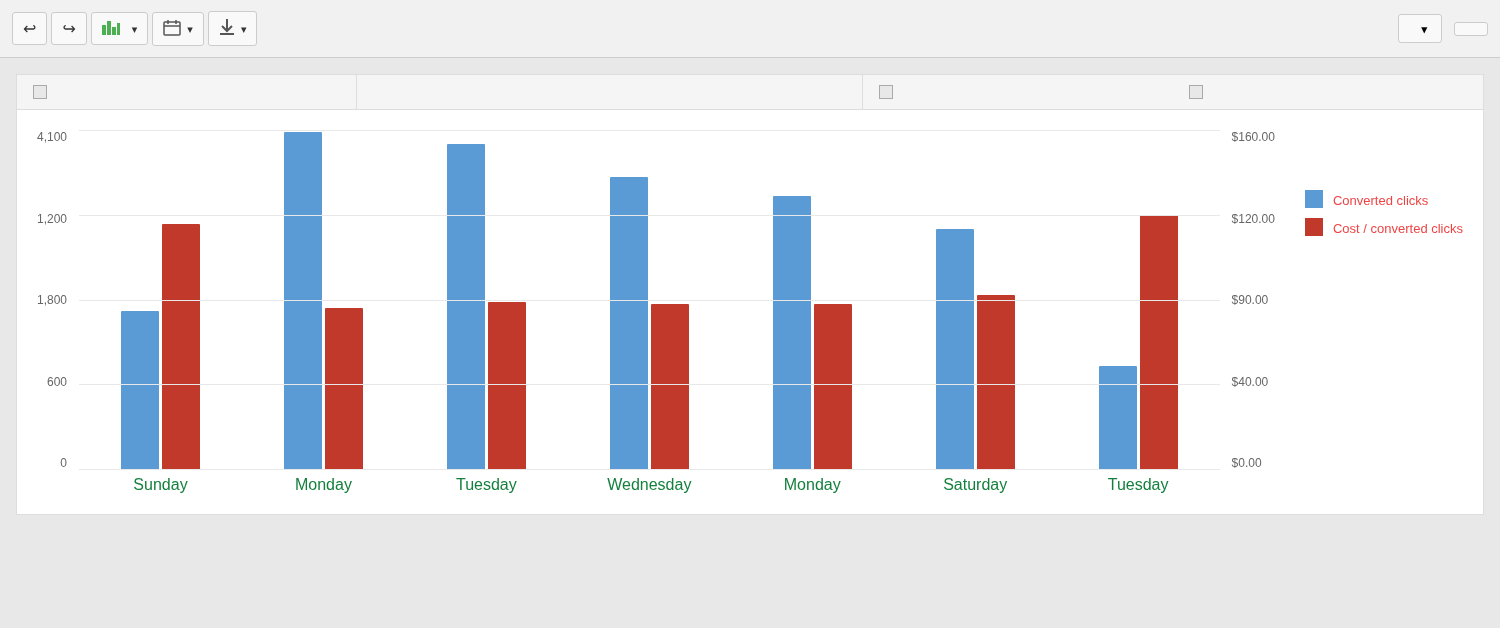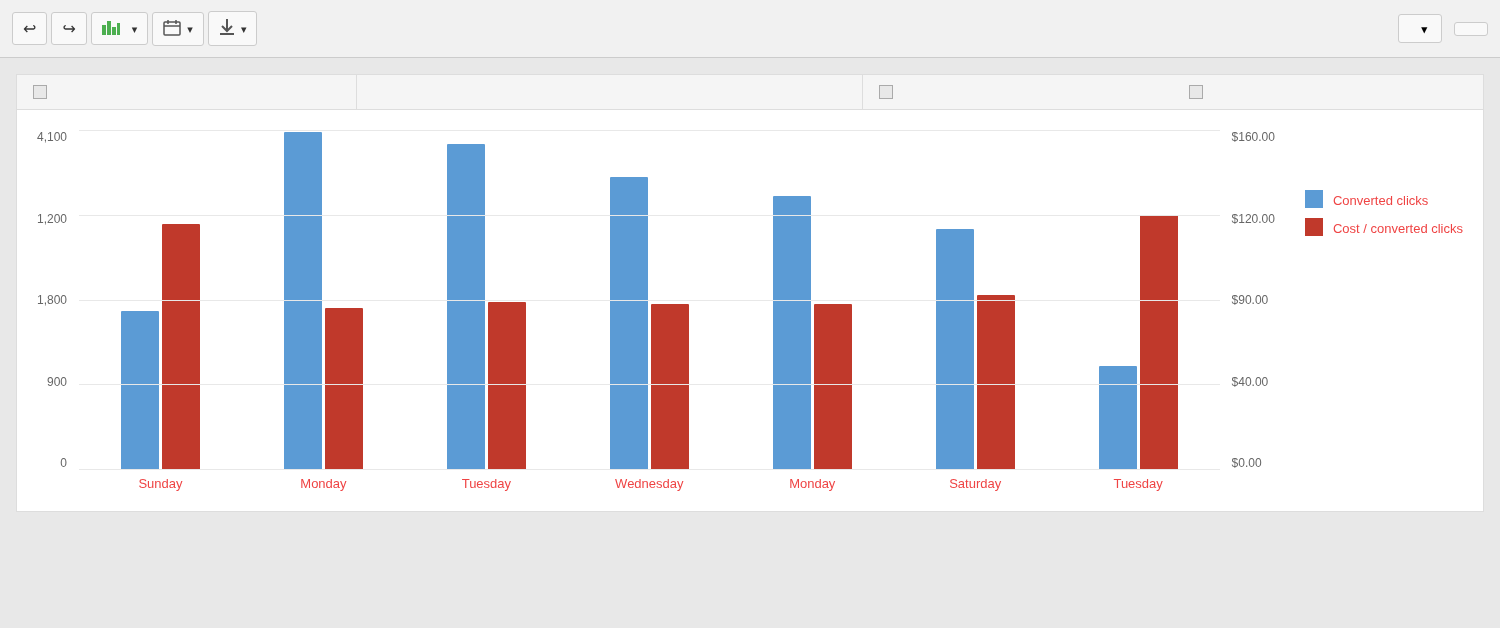--- a/index.html
+++ b/index.html
@@ -176,22 +176,22 @@
     .bar-red { background: #c0392b; }
 
     
     .x-axis {
       display: flex;
       margin-top: 6px;
     }
     .x-label {
       flex: 1;
       text-align: center;
-      color: #ef4444;
-      font-size: 13px;
+      color: #15803d;
+      font-size: 16px;
     }
 
     
     .legend {
       margin-left: 30px;
       display: flex;
       flex-direction: column;
       gap: 10px;
       padding-top: 60px;
     }
@@ -280,21 +280,21 @@
     <div class="table-header-cell">
       <div class="col-icon"></div>
       <span></span>
     </div>
   </div>
 
   <div class="chart-container">
 
     <div class="y-axis-left" id="y-axis-left">
         <div>0</div>
-        <div>900</div>
+        <div>600</div>
         <div>1,800</div>
         <div>1,200</div>
         <div>4,100</div>
       </div>
 
     <div class="chart-body" style="flex:1;">
       <div class="bars-wrapper" id="bars-wrapper">
 
         <div class="grid-lines" id="grid-lines">
             <div class="grid-line"></div>

